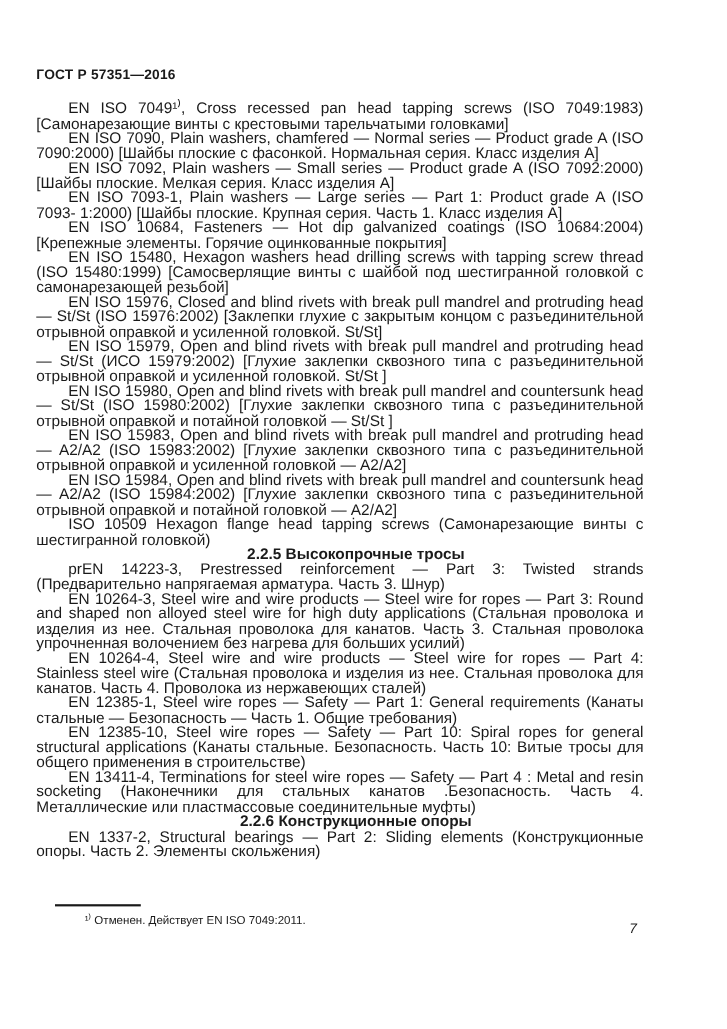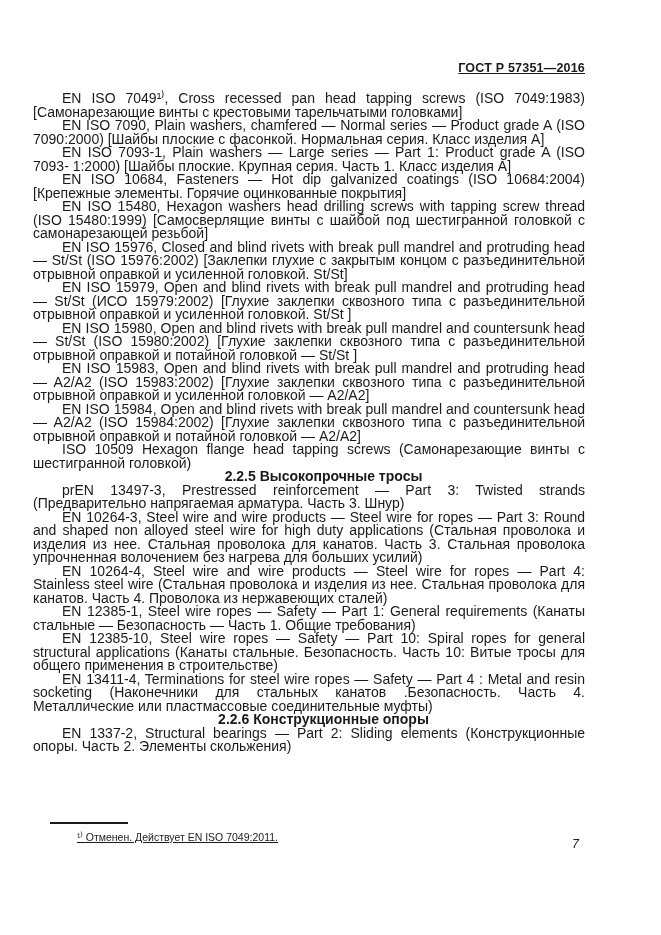--- a/index.html
+++ b/index.html
@@ -19,24 +19,22 @@
   .content {
     position: absolute;
     left: 33px;
     top: 61px;
     width: 552px;
   }
   .doc-header {
     font-size: 12.5px;
     font-weight: bold;
     line-height: 14px;
-    text-align: right;
     margin-bottom: 17px;
     letter-spacing: 0.2px;
-    text-decoration: underline;
   }
   .par {
     margin: 0;
     font-size: 14px;
     line-height: 13.5px;
     text-align: justify;
     text-indent: 29px;
     hyphens: manual;
   }
   .par.heading {
@@ -50,50 +48,50 @@
     width: 78px;
     height: 0;
     border-top: 2px solid #1a1a1a;
   }
   .footnote {
     position: absolute;
     left: 77px;
     top: 831px;
     font-size: 10.5px;
     line-height: 13px;
-    text-decoration: underline;
   }
   .page-number {
     position: absolute;
     left: 572px;
     top: 837px;
     font-size: 12.5px;
     font-style: italic;
   }
 </style>
 </head>
 <body>
 
 <div class="page">
   <div class="content">
     <div class="doc-header">ГОСТ Р 57351—2016</div>
     <div id="paragraph-host">
         <p class="par">EN ISO 7049¹⁾, Cross recessed pan head tapping screws (ISO 7049:1983) [Самонарезающие винты с крестовыми тарельчатыми головками]</p>
         <p class="par">EN ISO 7090, Plain washers, chamfered — Normal series — Product grade A (ISO 7090:2000) [Шайбы плоские с фасонкой. Нормальная серия. Класс изделия A]</p>
+        <p class="par">EN ISO 7092, Plain washers — Small series — Product grade A (ISO 7092:2000) [Шайбы плоские. Мелкая серия. Класс изделия A]</p>
         <p class="par">EN ISO 7093-1, Plain washers — Large series — Part 1: Product grade A (ISO 7093- 1:2000) [Шайбы плоские. Крупная серия. Часть 1. Класс изделия A]</p>
         <p class="par">EN ISO 10684, Fasteners — Hot dip galvanized coatings (ISO 10684:2004) [Крепежные элементы. Горячие оцинкованные покрытия]</p>
         <p class="par">EN ISO 15480, Hexagon washers head drilling screws with tapping screw thread (ISO 15480:1999) [Самосверлящие винты с шайбой под шестигранной головкой с самонарезающей резьбой]</p>
         <p class="par">EN ISO 15976, Closed and blind rivets with break pull mandrel and protruding head — St/St (ISO 15976:2002) [Заклепки глухие с закрытым концом с разъединительной отрывной оправкой и уси­ленной головкой. St/St]</p>
         <p class="par">EN ISO 15979, Open and blind rivets with break pull mandrel and protruding head — St/St (ИСО 15979:2002) [Глухие заклепки сквозного типа с разъединительной отрывной оправкой и усилен­ной головкой. St/St ]</p>
         <p class="par">EN ISO 15980, Open and blind rivets with break pull mandrel and countersunk head — St/St (ISO 15980:2002) [Глухие заклепки сквозного типа с разъединительной отрывной оправкой и потайной головкой — St/St ]</p>
         <p class="par">EN ISO 15983, Open and blind rivets with break pull mandrel and protruding head — A2/A2 (ISO 15983:2002) [Глухие заклепки сквозного типа с разъединительной отрывной оправкой и усиленной головкой — A2/A2]</p>
         <p class="par">EN ISO 15984, Open and blind rivets with break pull mandrel and countersunk head — A2/A2 (ISO 15984:2002) [Глухие заклепки сквозного типа с разъединительной отрывной оправкой и потайной головкой — A2/A2]</p>
         <p class="par">ISO 10509 Hexagon flange head tapping screws (Самонарезающие винты с шестигранной головкой)</p>
         <p class="par heading">2.2.5 Высокопрочные тросы</p>
-        <p class="par">prEN 13497-3, Prestressed reinforcement — Part 3: Twisted strands (Предварительно напрягаемая арматура. Часть 3. Шнур)</p>
+        <p class="par">prEN 14223-3, Prestressed reinforcement — Part 3: Twisted strands (Предварительно напрягаемая арматура. Часть 3. Шнур)</p>
         <p class="par">EN 10264-3, Steel wire and wire products — Steel wire for ropes — Part 3: Round and shaped non alloyed steel wire for high duty applications (Стальная проволока и изделия из нее. Стальная проволока для канатов. Часть 3. Стальная проволока упрочненная волочением без нагрева для больших усилий)</p>
         <p class="par">EN 10264-4, Steel wire and wire products — Steel wire for ropes — Part 4: Stainless steel wire (Сталь­ная проволока и изделия из нее. Стальная проволока для канатов. Часть 4. Проволока из нержавеющих сталей)</p>
         <p class="par">EN 12385-1, Steel wire ropes — Safety — Part 1: General requirements (Канаты стальные — Без­опасность — Часть 1. Общие требования)</p>
         <p class="par">EN 12385-10, Steel wire ropes — Safety — Part 10: Spiral ropes for general structural applications (Ка­наты стальные. Безопасность. Часть 10: Витые тросы для общего применения в строительстве)</p>
         <p class="par">EN 13411-4, Terminations for steel wire ropes — Safety — Part 4 : Metal and resin socketing (Наконеч­ники для стальных канатов .Безопасность. Часть 4. Металлические или пластмассовые соединитель­ные муфты)</p>
         <p class="par heading">2.2.6 Конструкционные опоры</p>
         <p class="par">EN 1337-2, Structural bearings — Part 2: Sliding elements (Конструкционные опоры. Часть 2. Эле­менты скольжения)</p>
       </div>
   </div>
 

